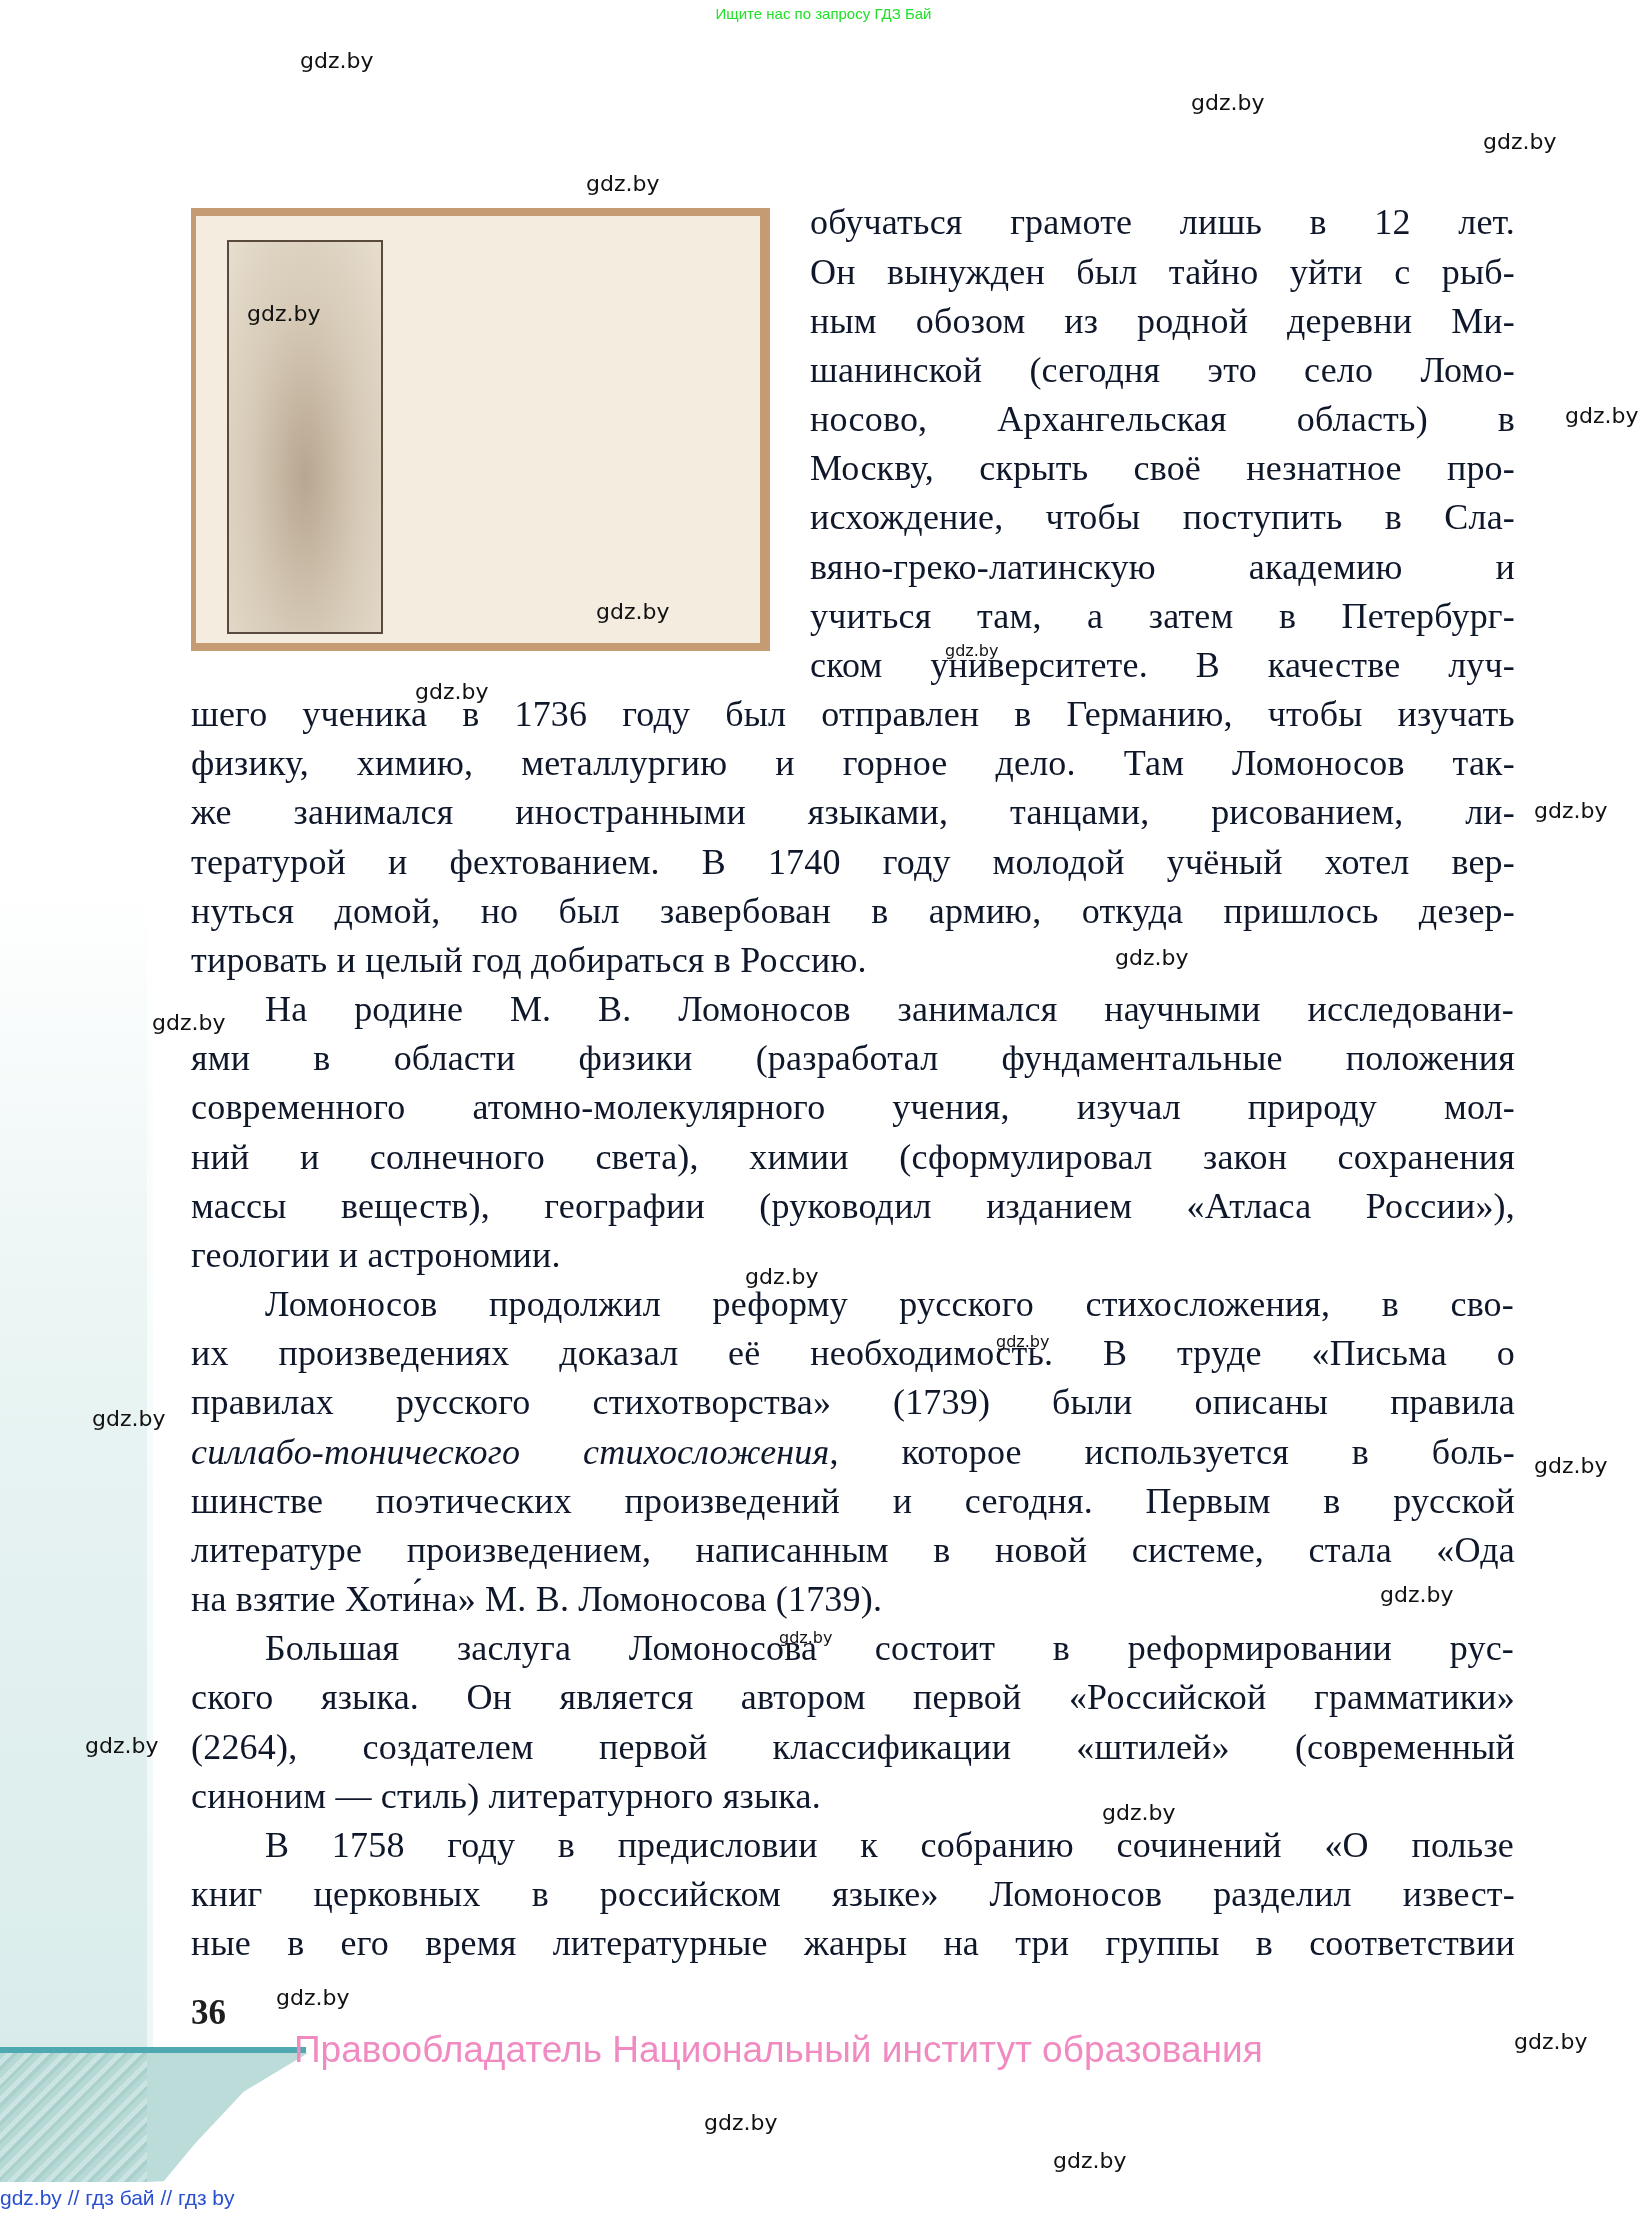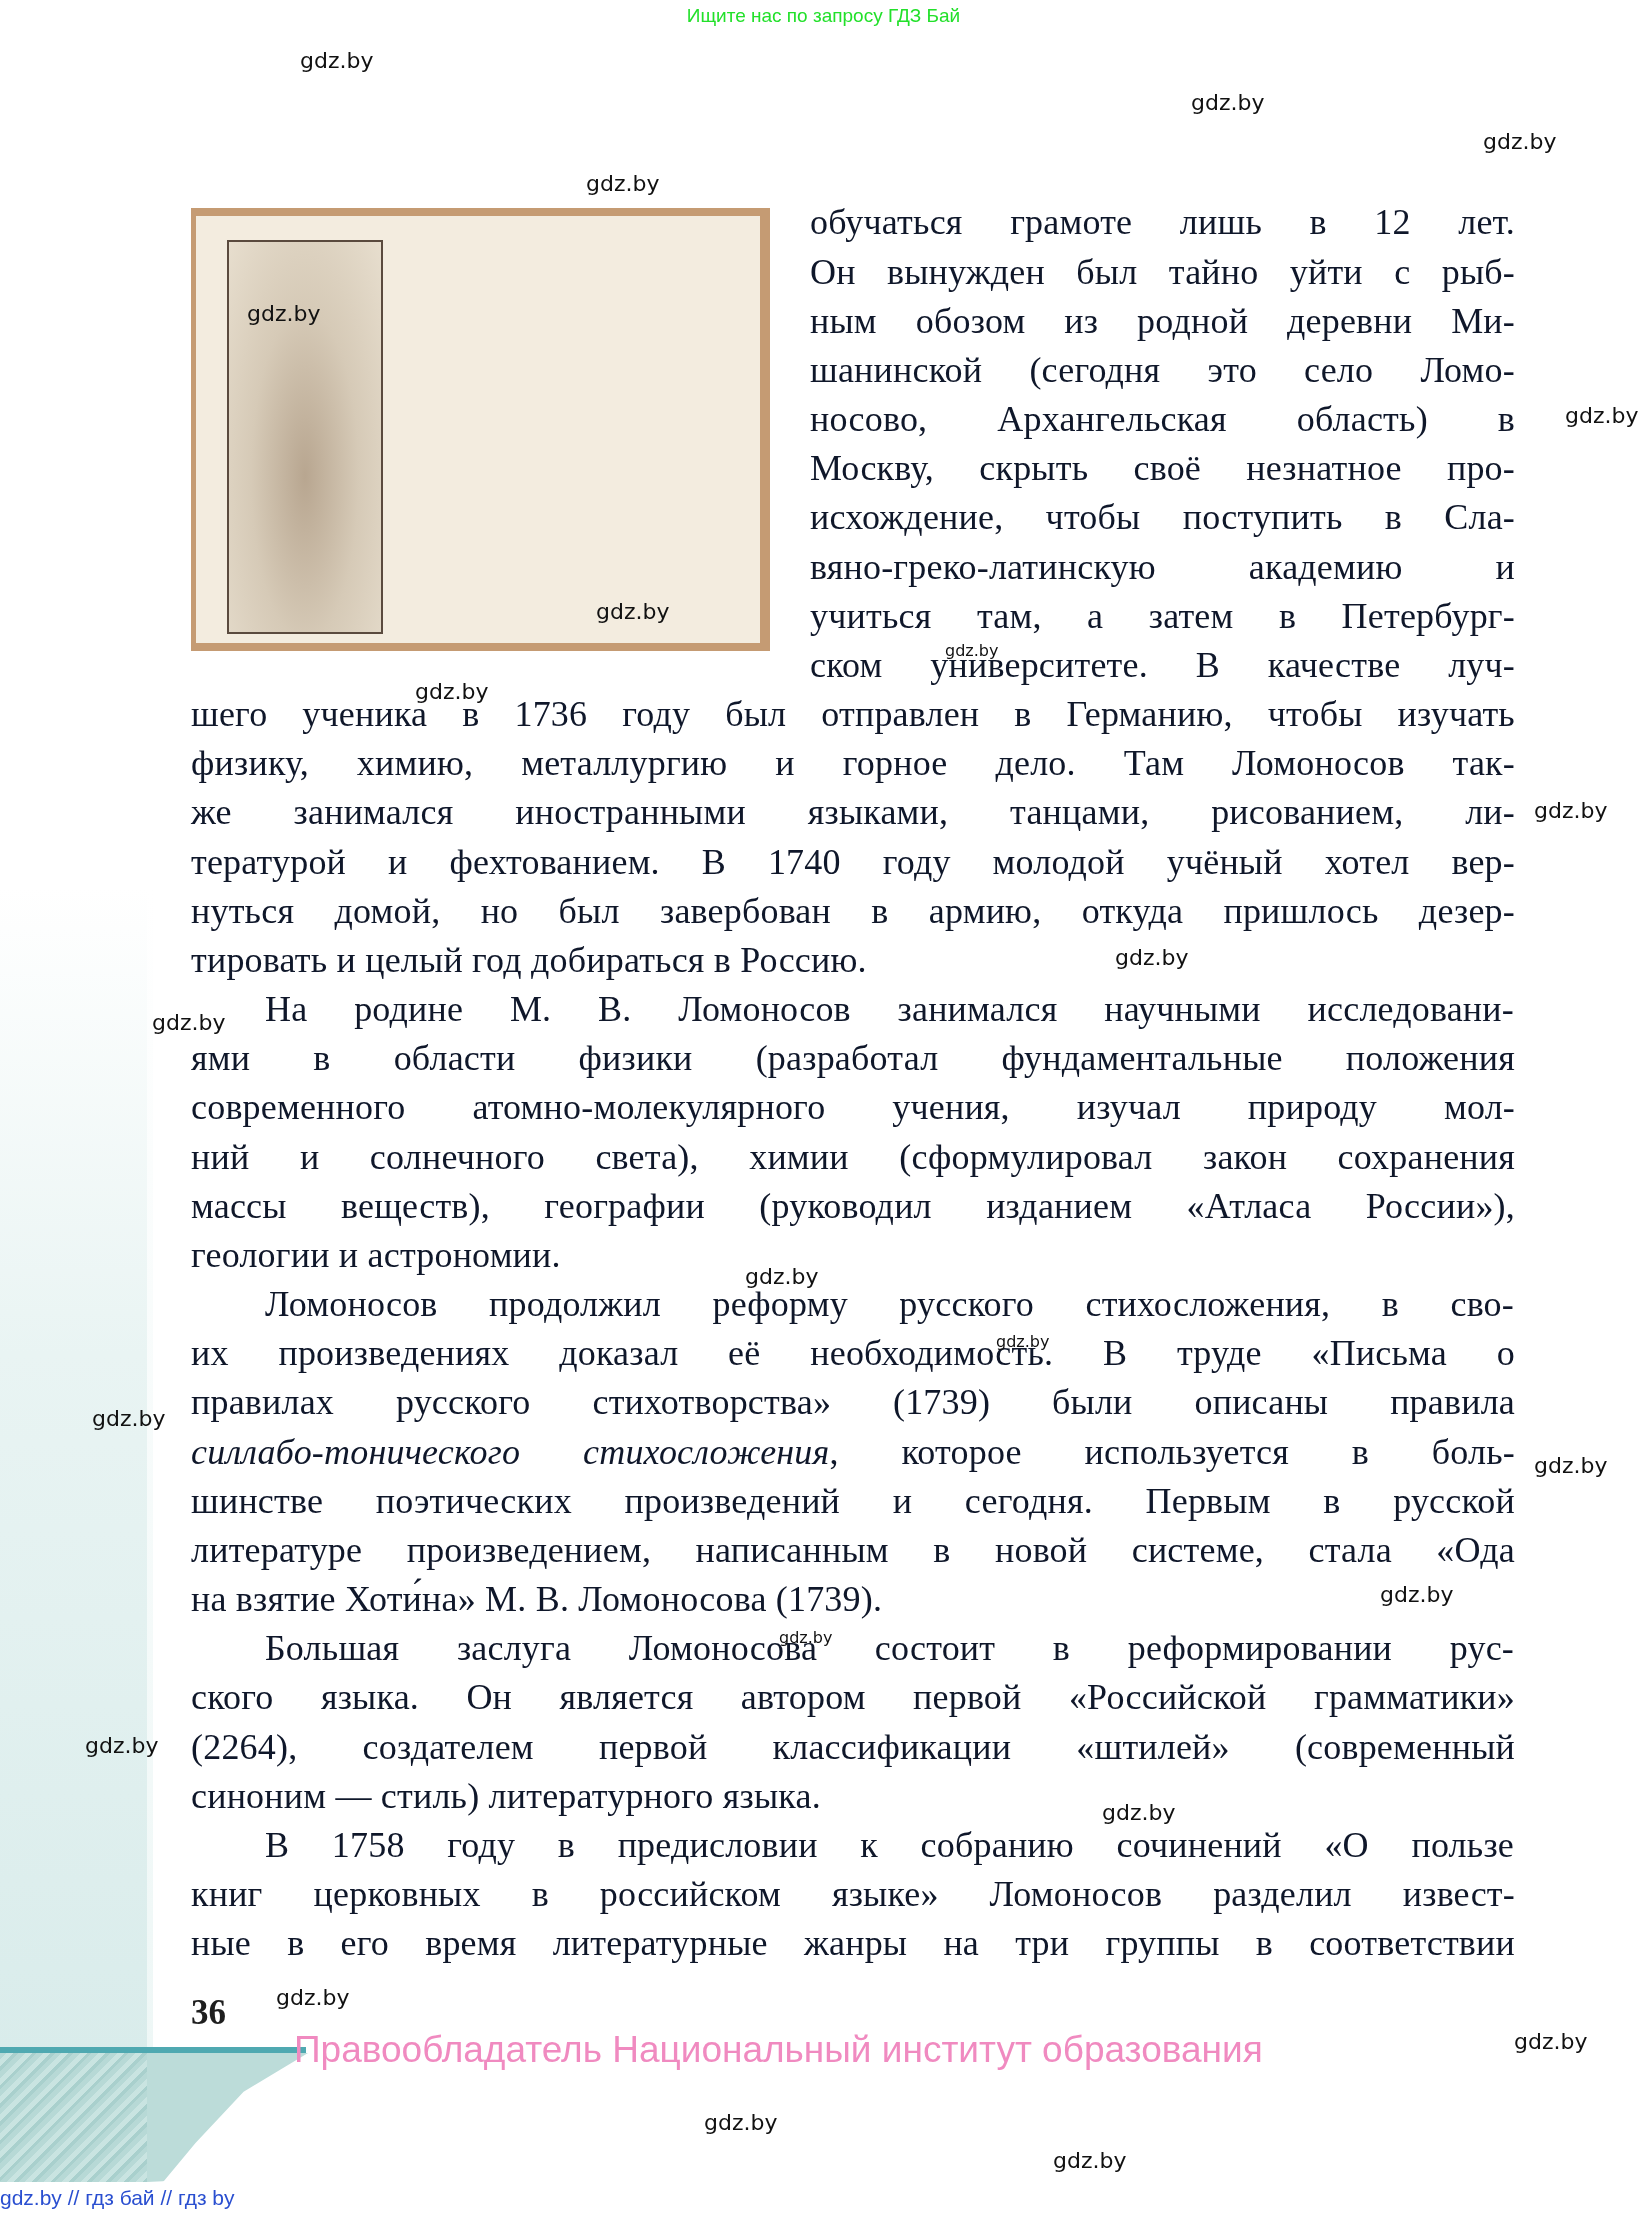--- a/index.html
+++ b/index.html
@@ -1,17 +1,17 @@
 <!DOCTYPE html>
 <html style="font-size:13px"><head>
 <meta charset="utf-8">
 <style>
   html, body { margin:0; padding:0; }
   body { width:1647px; height:2216px; position:relative; background:#ffffff; overflow:hidden; font-family:"Liberation Serif", "DejaVu Serif", serif; }
-  .banner { position:absolute; top:4.8px; left:0; width:1647px; text-align:center; color:#22e02a; font-family:"Liberation Sans", sans-serif; font-size:19px; }
+  .banner { position:absolute; top:4.8px; left:0; width:1647px; text-align:center; color:#22e02a; font-family:"Liberation Sans", sans-serif; font-size:15px; }
   .wm { position:absolute; font-family:"DejaVu Sans", sans-serif; font-size:22px; color:#111; }
   .wm.small { font-size:16px; }
   .leftdeco { position:absolute; left:0; top:887px; width:147px; height:1169px; background:linear-gradient(180deg, #ffffff 0%, #e9f4f3 40%, #d9eceb 100%); }
   .leftdeco2 { position:absolute; left:147px; top:887px; width:6.4px; height:1169px; background:linear-gradient(180deg,#ffffff 0%, #eef7f6 100%); }
   .tealbar { position:absolute; left:0; top:2047px; width:306px; height:5.6px; background:#4fa9b1; }
   .waves { position:absolute; left:0; top:2053px; width:147px; height:129px; background:repeating-linear-gradient(135deg,#b7d9d6 0 4.8px,#c9e4e1 4.8px 9.7px,#a9d0cd 9.7px 13px); }
   .curve { position:absolute; left:147px; top:2053px; width:161px; height:129px; background:#bcdcd9; border-top-right-radius:0; border-bottom-right-radius:100% 100%; clip-path: polygon(0 0, 100% 0, 60% 30%, 30% 70%, 10% 100%, 0 100%); }
   .book { position:absolute; left:191px; top:208px; width:579px; height:443px; background:#c59b73; box-sizing:border-box; padding:8px 4.8px 8px 4.8px; display:flex; }
   .page { flex:1; background:#f3ecdf; position:relative; }
   .page.left { margin-right:4.8px; }

